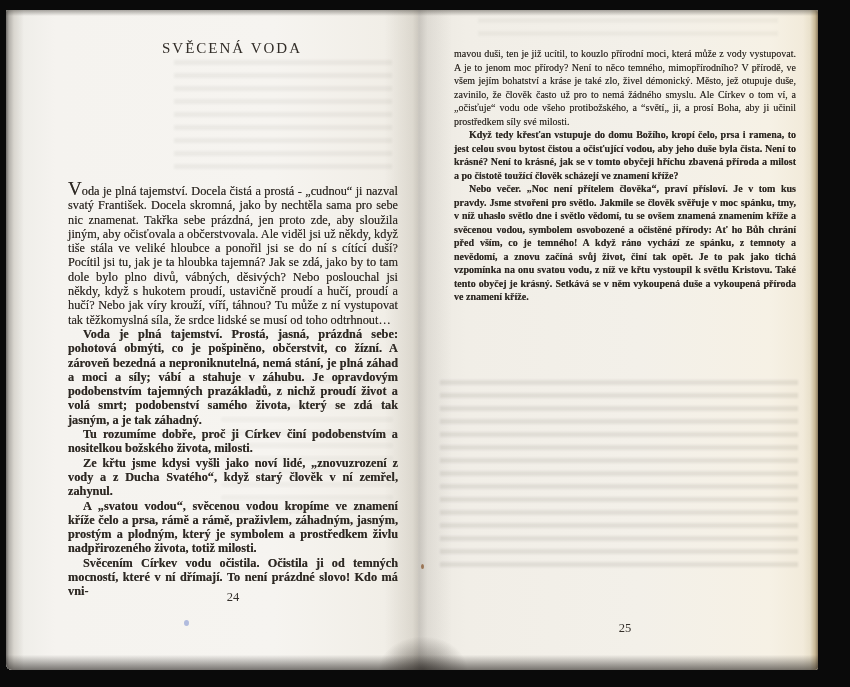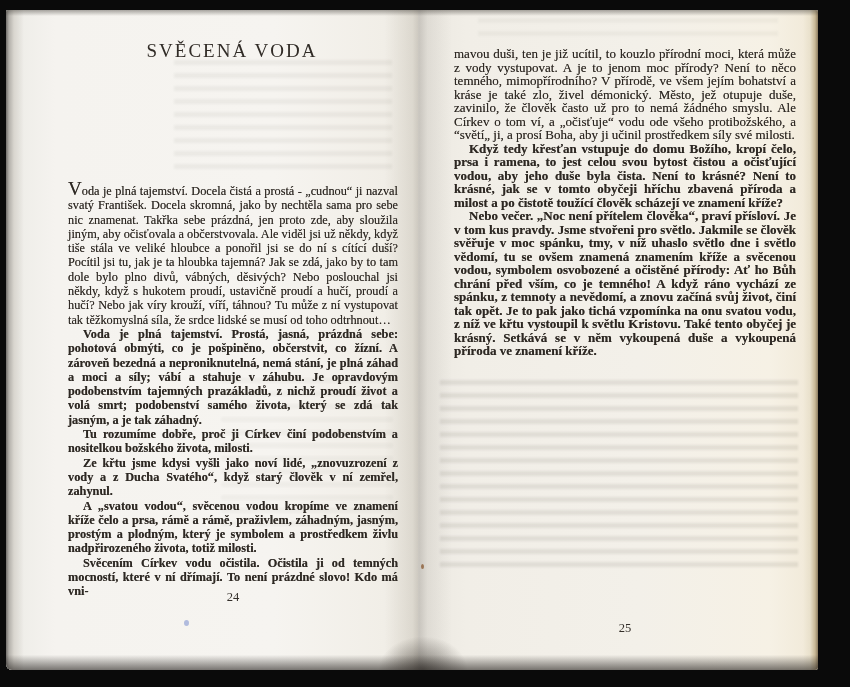--- a/index.html
+++ b/index.html
@@ -109,21 +109,21 @@
     pointer-events: none;
   }
 
   
   .title {
     position: absolute;
     top: 30px;
     left: 62px;
     width: 328px;
     margin: 0;
-    font-size: 19px;
+    font-size: 15px;
     font-weight: normal;
     letter-spacing: 2px;
     text-align: center;
     color: #312c27;
   }
 
   .text-col {
     position: absolute;
     color: #2d2823;
     text-align: justify;
@@ -136,21 +136,21 @@
     top: 172px;
     left: 62px;
     width: 330px;
     font-size: 12.3px;
     line-height: 14.3px;
   }
   .text-col-right {
     top: 37px;
     left: 36px;
     width: 342px;
-    font-size: 13px;
+    font-size: 10px;
     line-height: 13.5px;
   }
 
   .para-first::first-letter {
     font-size: 1.55em;
     line-height: 0.75;
   }
 
   .pagenum {
     position: absolute;

